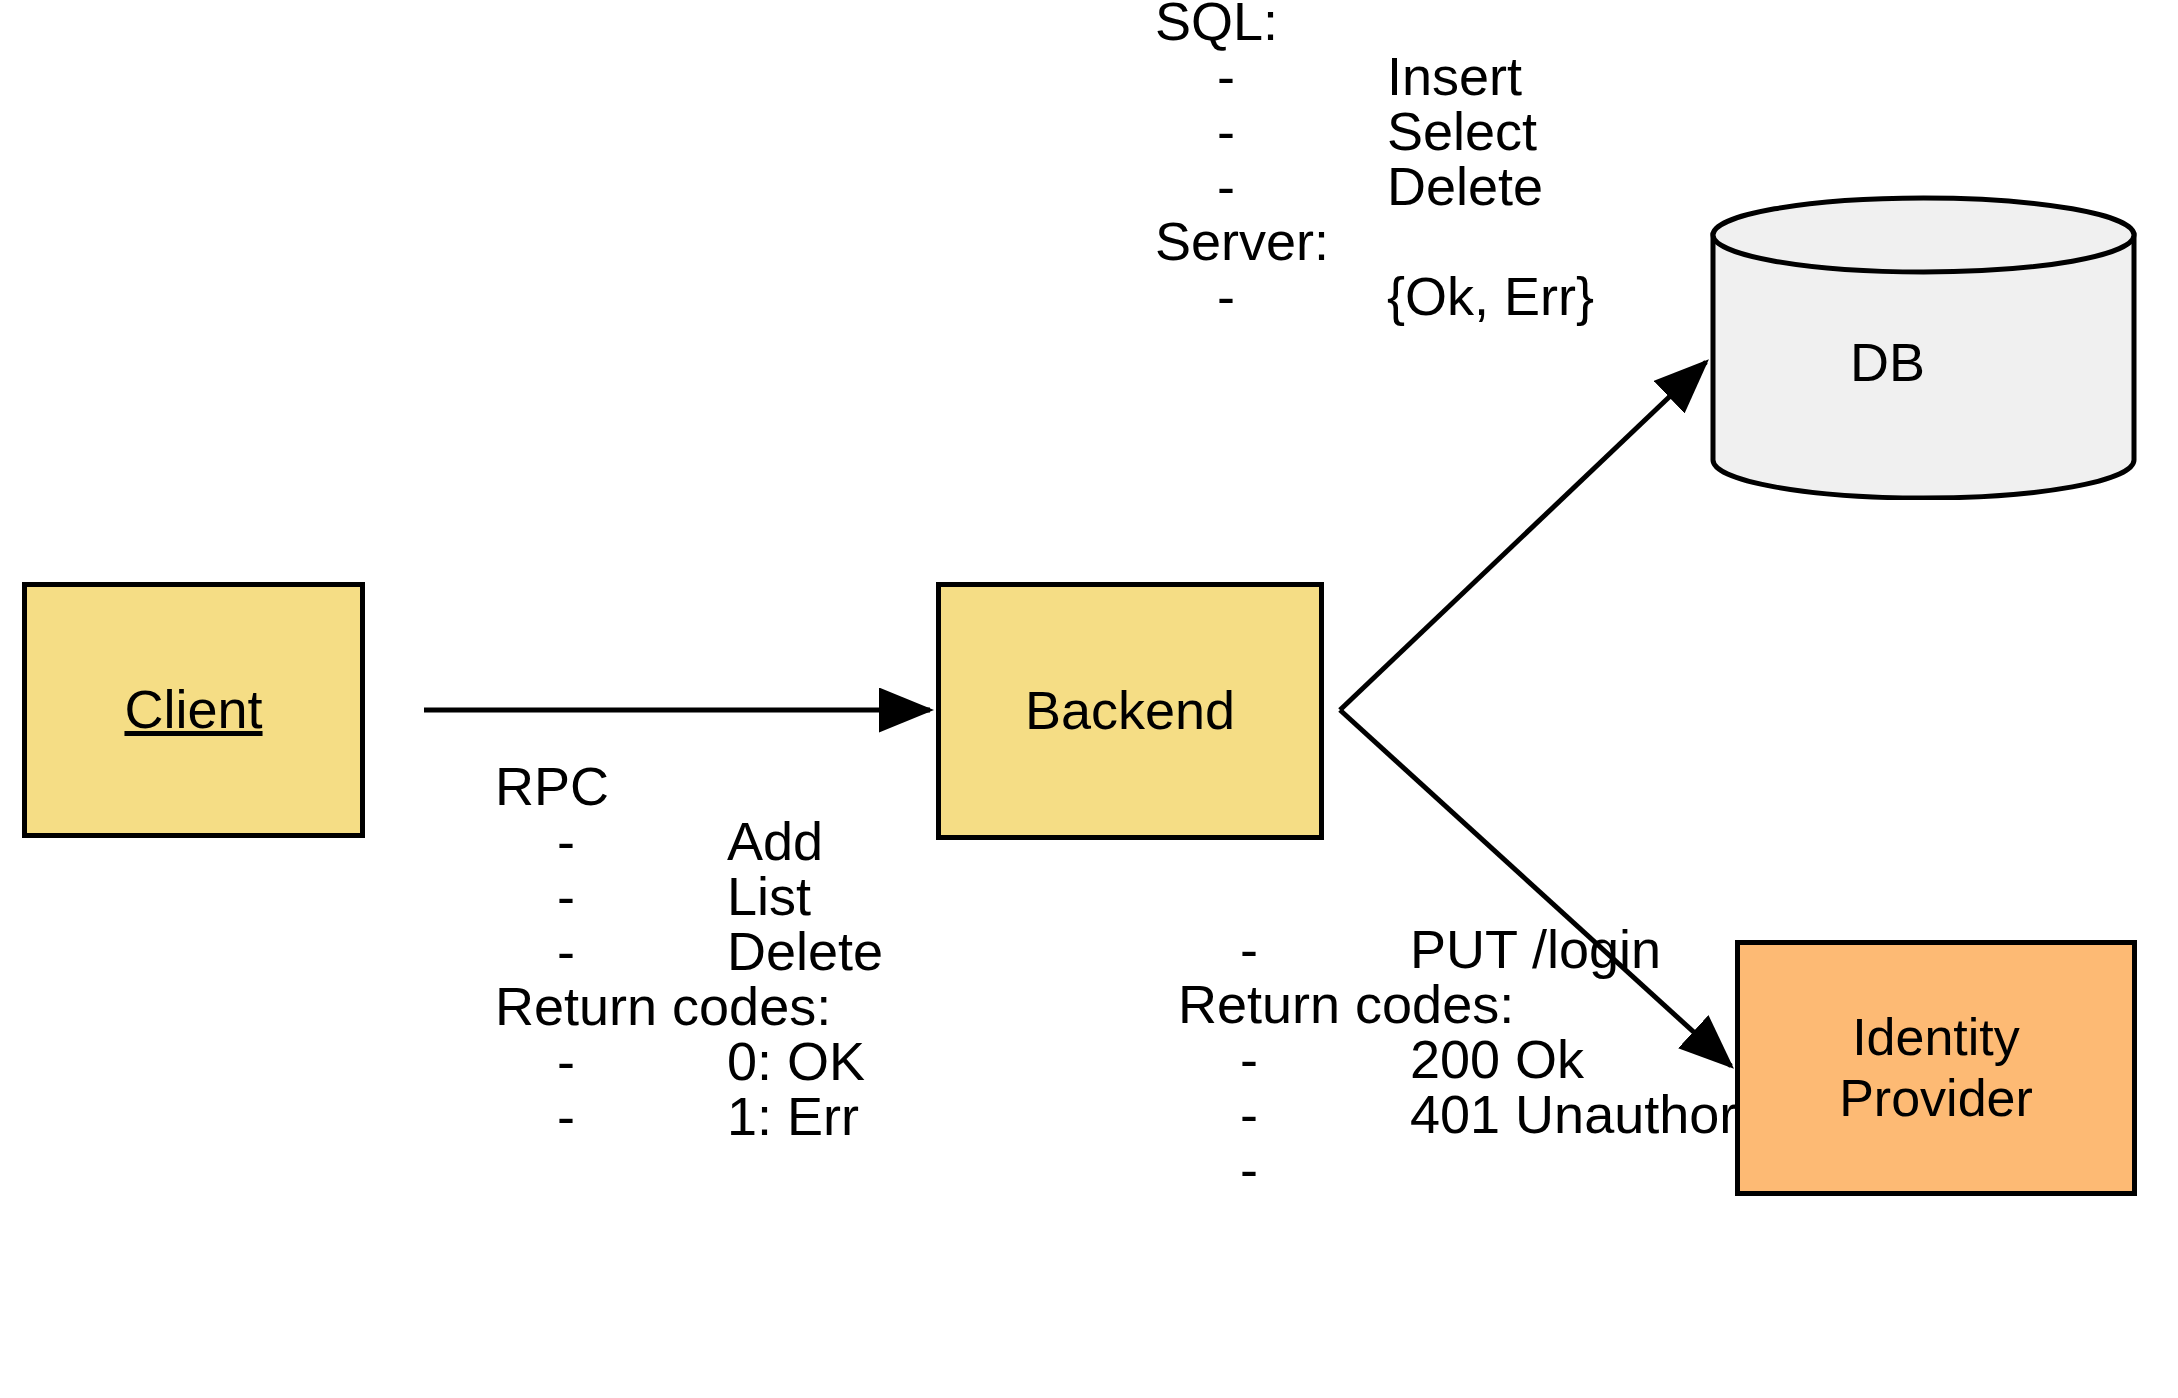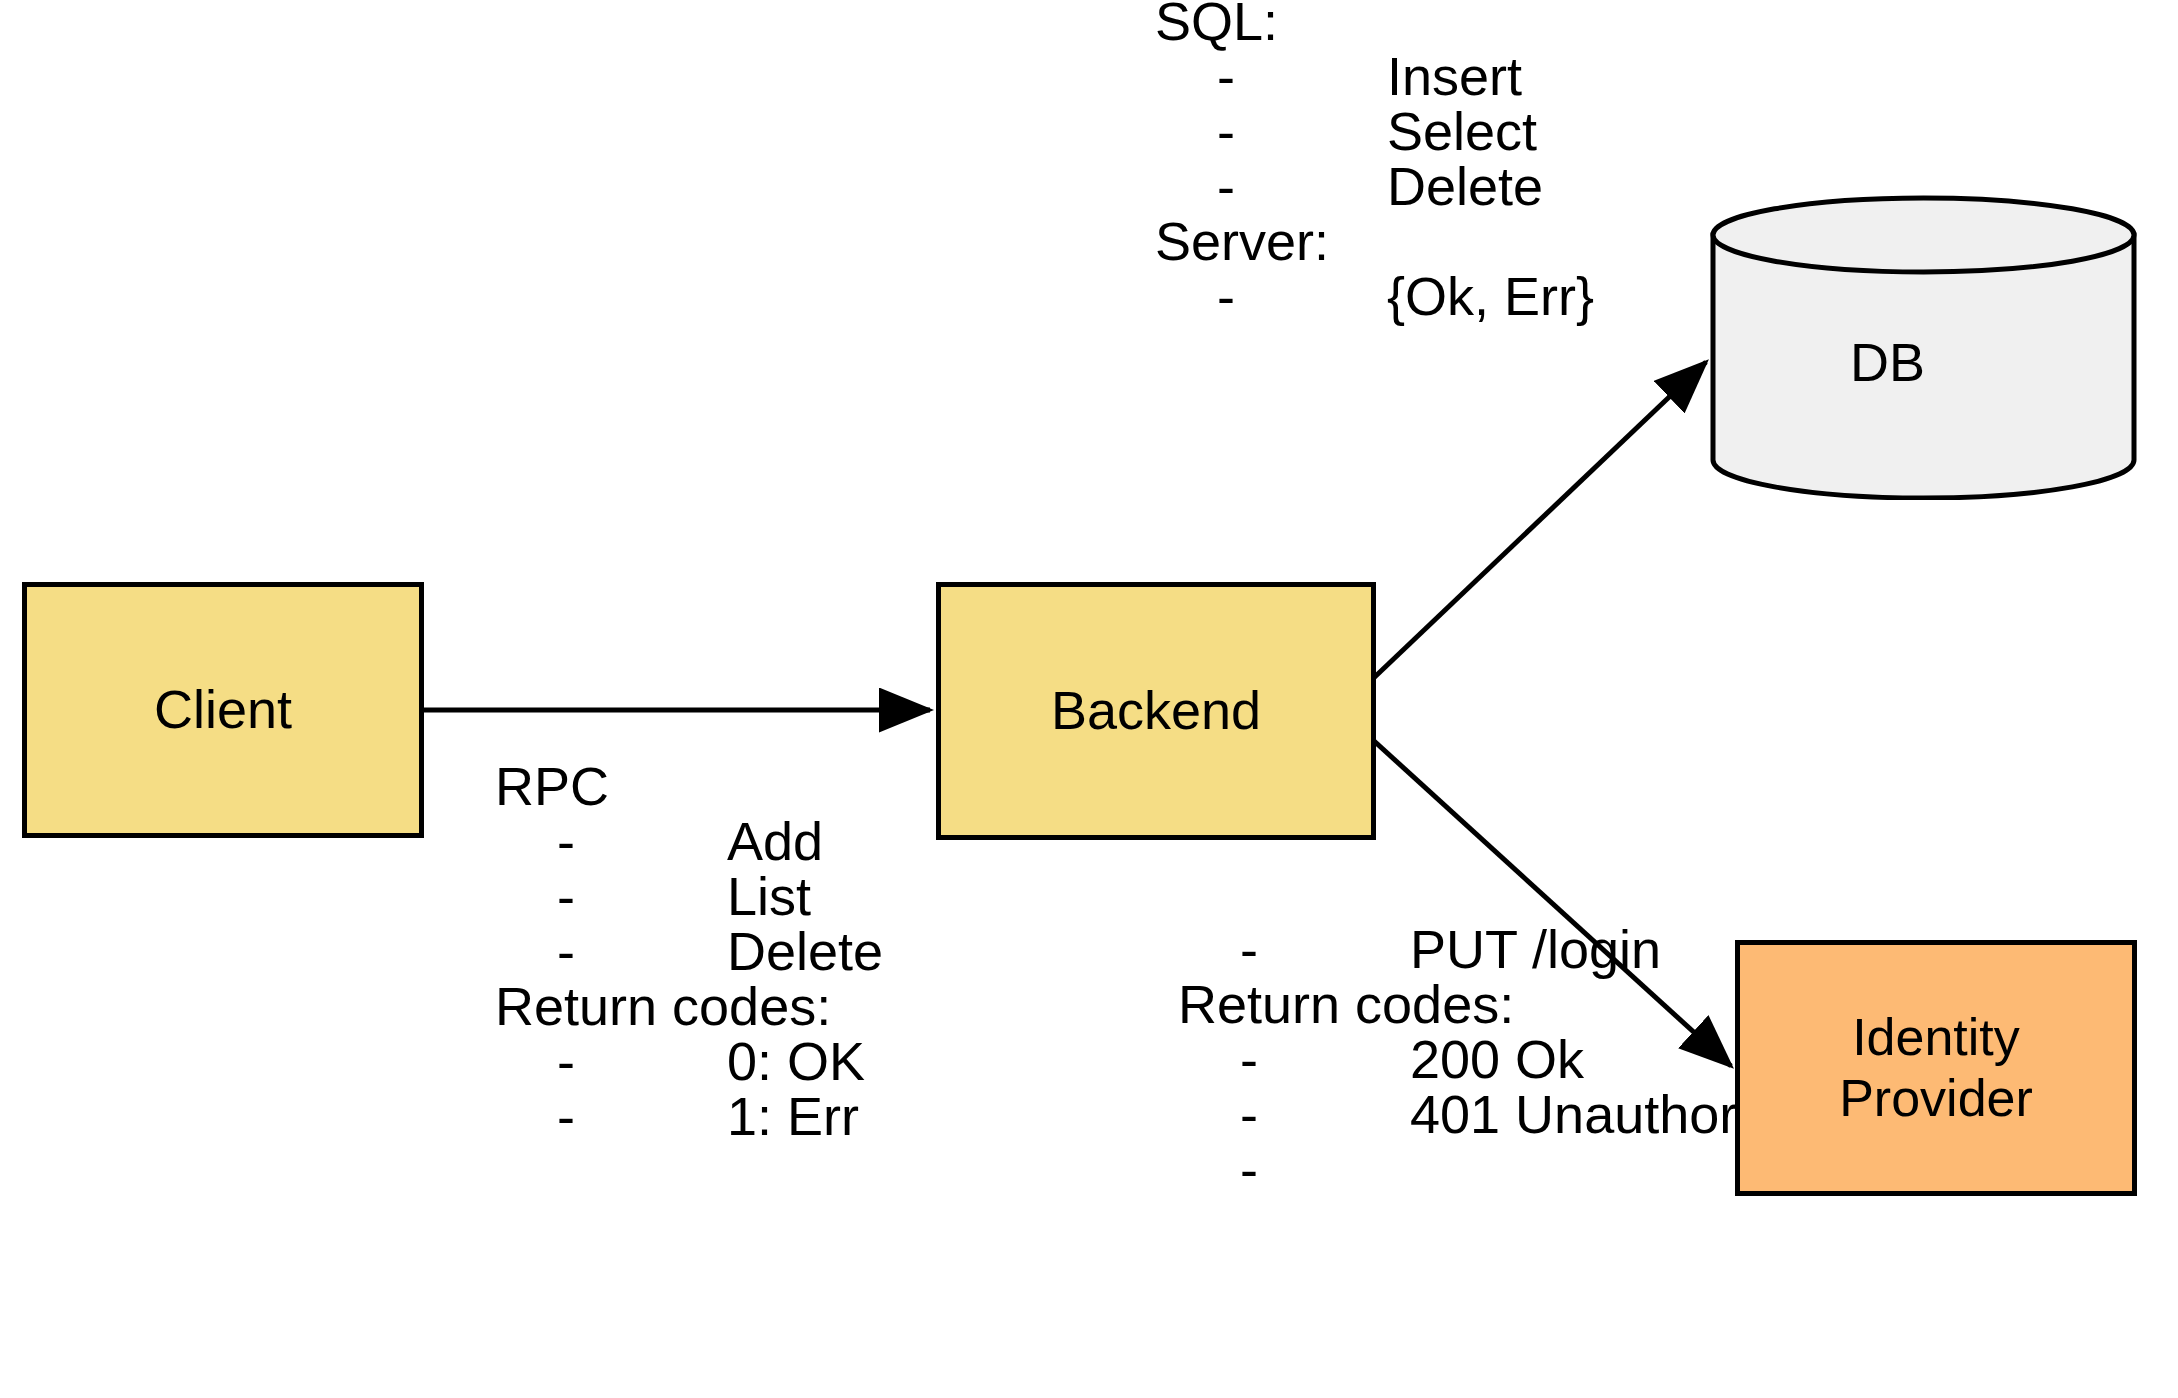--- a/index.html
+++ b/index.html
@@ -32,25 +32,25 @@
     text-align: center;
     line-height: 1.18;
     font-size: 54px;
     z-index: 5;
   }
   .node-yellow { background: #F5DD85; }
   .node-gray   { background: #fdba74; }
 
   #node-client {
     left: 22px;  top: 582px;
-    width: 402px; height: 256px;
+    width: 343px; height: 256px; text-decoration: underline;
   }
   #node-backend {
     left: 936px; top: 582px;
-    width: 440px; height: 258px;
+    width: 388px; height: 258px;
   }
   #node-idp {
     left: 1735px; top: 940px;
     width: 402px; height: 256px;
     font-size: 52px;
   }
 
   
   #node-db {
     position: absolute;

